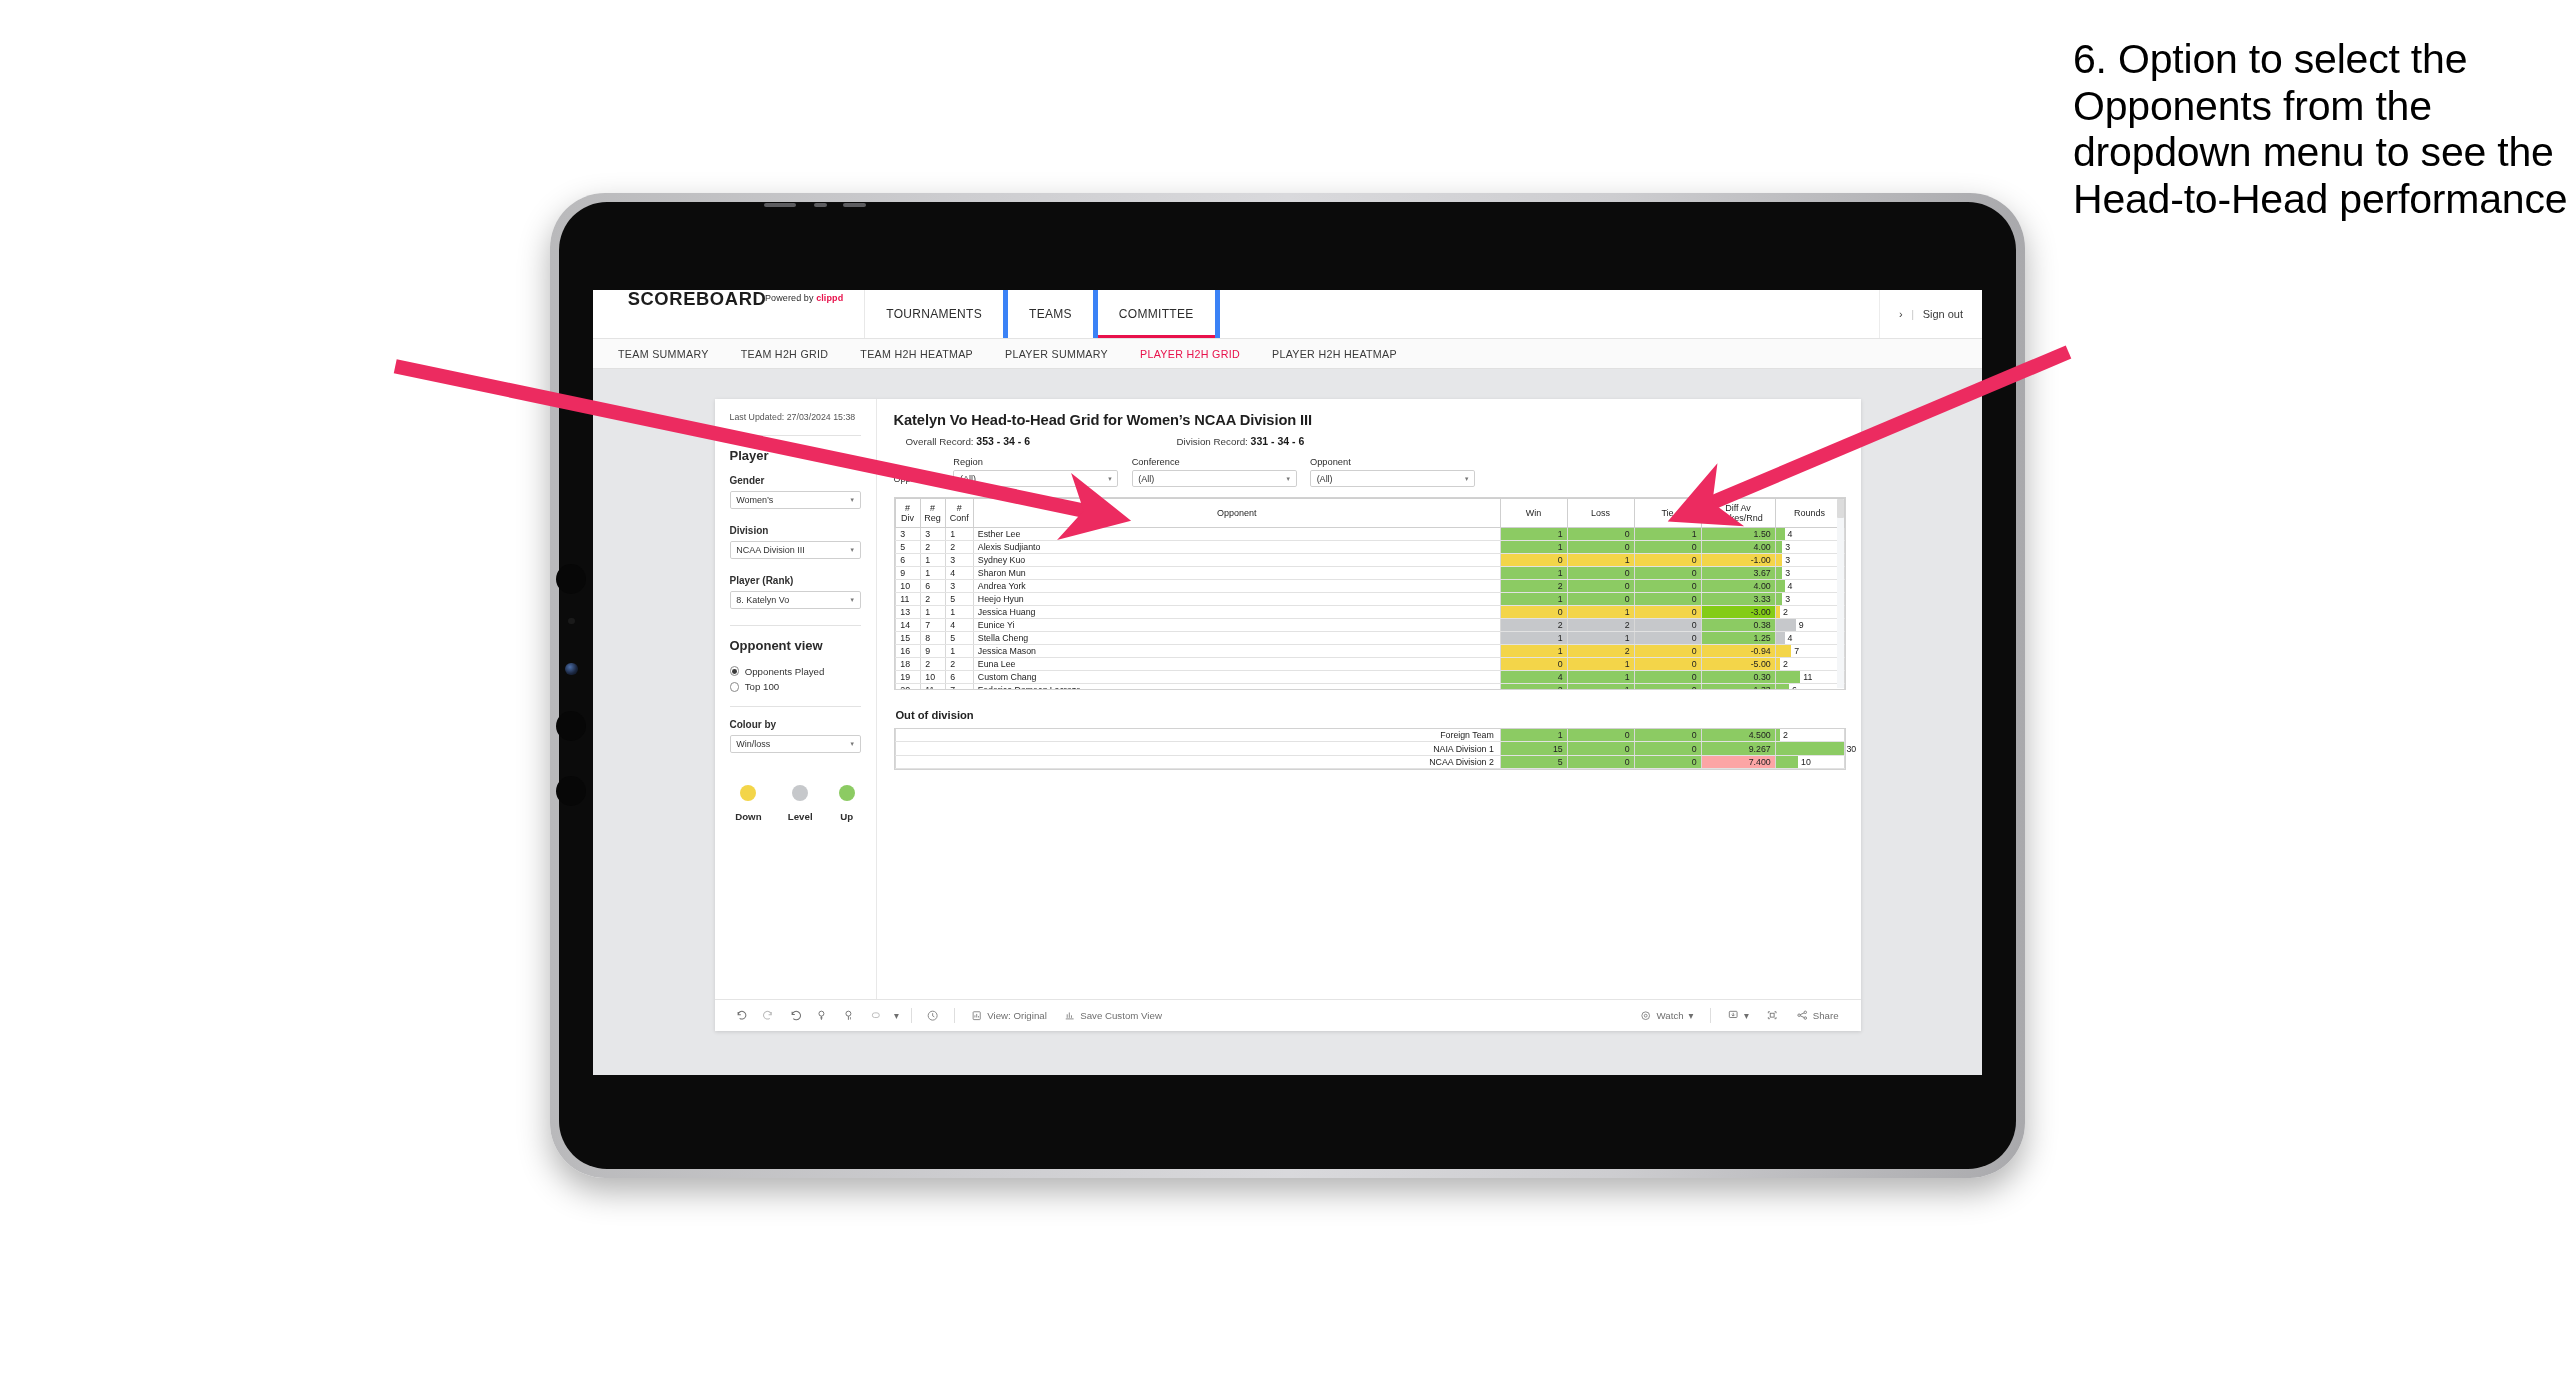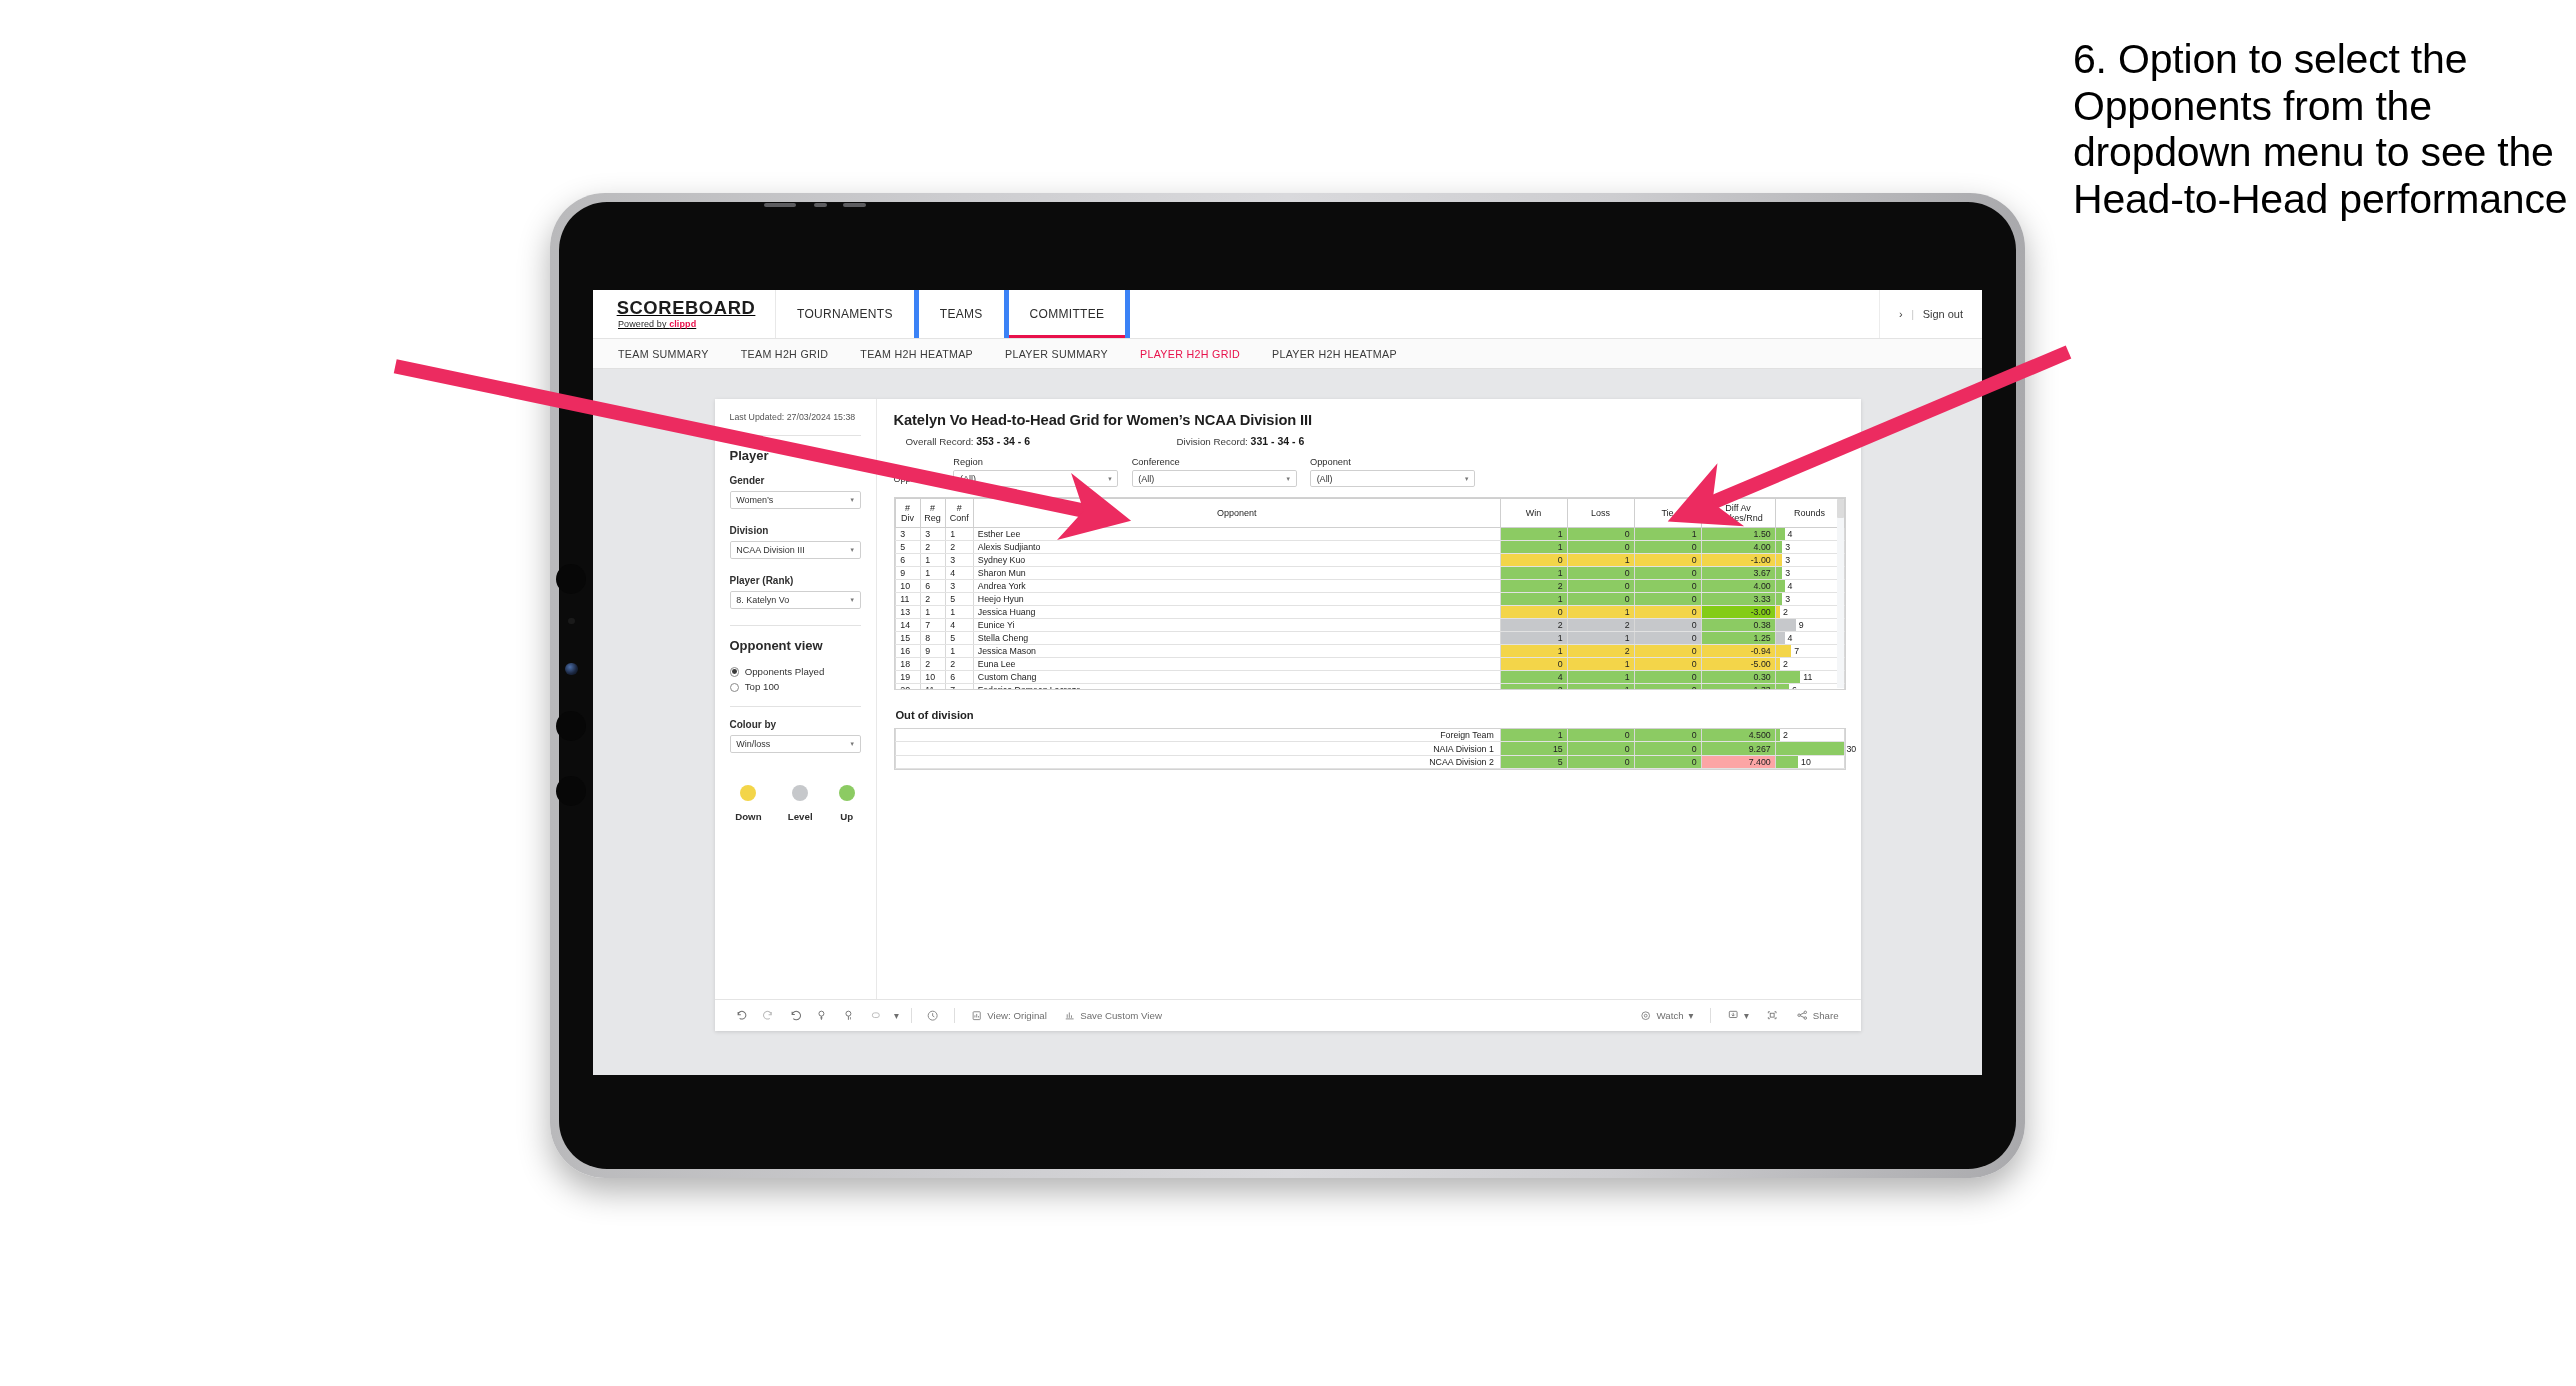--- a/index.html
+++ b/index.html
@@ -54,22 +54,22 @@
     background: #e6e7e9;
     overflow: hidden;
   }
 
   
   .topbar {
     height: 49px; background: #fff; display: flex; align-items: stretch;
     border-bottom: 1px solid #e3e3e3;
   }
   .brand {
-    display:flex; flex-direction:column; justify-content:center;
-    padding: 0 21px 0 25px; border-right:1px solid #e8e8e8; min-width: 150px; text-decoration: underline;
+    display:flex; flex-direction:row; justify-content:center;
+    padding: 0 21px 0 36px; border-right:1px solid #e8e8e8; min-width: 150px;
   }
   .brand-title {
     font-family: "Liberation Sans", sans-serif;
     font-weight: 700; font-size: 18px; letter-spacing: 0.6px; color:#1c1c1c;
     line-height: 1; transform: scaleX(1.02);
   }
   .brand-sub { font-size: 9px; color:#2a2a2a; margin-top:2.9px; letter-spacing:0.1px; }
   .brand-sub b { color:#e8114b; font-weight:700; }
   .topnav-item {
     display:flex; align-items:center; padding: 0 21px;
@@ -108,21 +108,21 @@
   .hr { height:1px; background:#e2e2e2; margin:10.5px 0 12.4px 0; }
   .fpanel h3 { font-size:13px; color:#2a2a2a; font-weight:700; margin-bottom:12.4px; }
   .fl { font-size:10px; font-weight:700; color:#2f2f2f; margin-bottom:4.8px; }
   .sel {
     height:18px; border:1px solid #cfcfcf; background:#fff; border-radius:1.9px;
     display:flex; align-items:center; padding:0 5.7px;
     font-size:9px; color:#333; position:relative; margin-bottom:16px; cursor:pointer;
   }
   .sel .cv { flex:1; overflow:hidden; white-space:nowrap; }
   .sel .car { font-size:6.7px; color:#777; }
-  .radio-row { display:flex; align-items:flex-end; gap:5.7px; margin-bottom:4.8px; font-size:9.7px; color:#333; cursor:pointer;}
+  .radio-row { display:flex; align-items:center; gap:5.7px; margin-bottom:4.8px; font-size:9.7px; color:#333; cursor:pointer;}
   .rdo { width:9.5px; height:9.5px; border-radius:50%; border:1px solid #8a8a8a; background:#fff;
          display:flex; align-items:center; justify-content:center; flex:0 0 auto;}
   .rdo.on::after { content:''; width:4.8px; height:4.8px; border-radius:50%; background:#3a3a3a; }
   .legend { display:flex; justify-content:space-between; padding: 0 5.7px; margin-top:32px; }
   .legend-col { display:flex; flex-direction:column; align-items:center; gap:10.5px; }
   .dot { width:16px; height:16px; border-radius:50%; }
   .legend-lbl { font-size:9.7px; font-weight:700; color:#2e2e2e; }
 
   
   .content { flex:1; padding: 13.3px 15px 0 17px; min-width:0; display:flex; flex-direction:column; }

